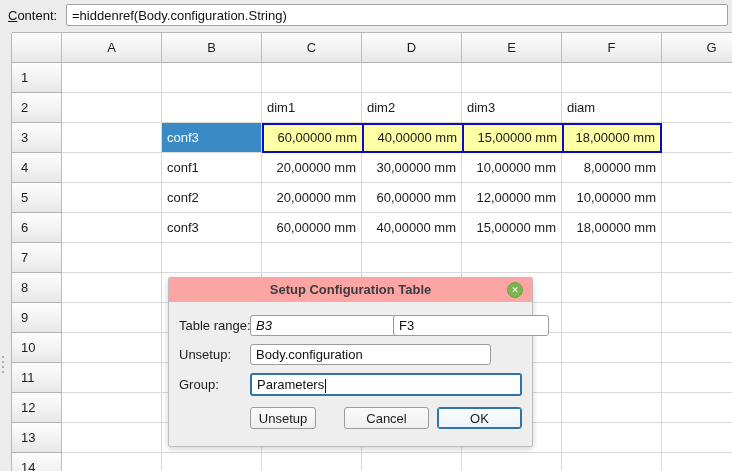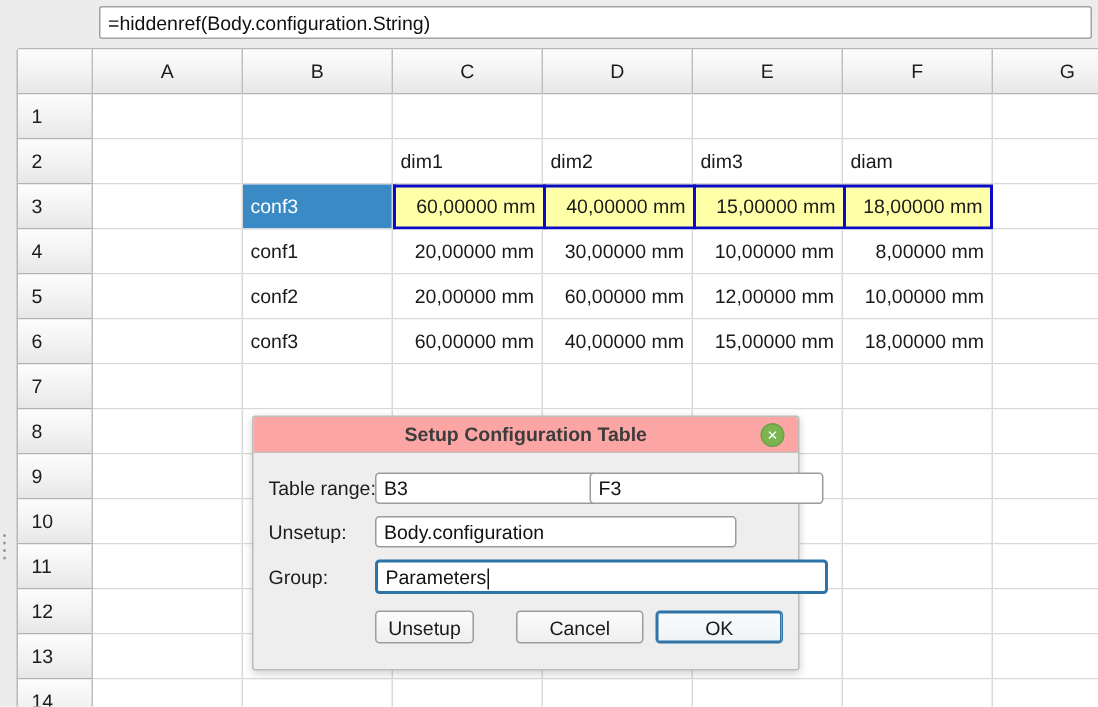--- a/index.html
+++ b/index.html
@@ -90,20 +90,21 @@
     border:1px solid #9c9c9c;border-radius:3px;
     background:linear-gradient(180deg,#fbfbfb,#efefef);
     font-family:inherit;font-size:13px;color:#1a1a1a;text-align:center;line-height:20px;
   }
   .dlg-btn.default{border:1px solid #2e74a8;box-shadow:inset 0 0 0 1px #2e74a8;background:linear-gradient(180deg,#fafcfe,#eef3f7);}
 </style>
 </head>
 <body>
 
 <div class="content-bar">
+  <span class="content-label"><u>C</u><span>ontent:</span></span>
   <input class="content-input" type="text" value="=hiddenref(Body.configuration.String)" style="">
 </div>
 
 <div id="sheet">
     <div class="c corner"></div>
     <div class="c colhdr">A</div>
     <div class="c colhdr">B</div>
     <div class="c colhdr">C</div>
     <div class="c colhdr">D</div>
     <div class="c colhdr">E</div>
@@ -230,25 +231,25 @@
     <i></i>
   </div>
 
 <div class="dialog">
   <div class="dlg-titlebar">
     <div class="dlg-title">Setup Configuration Table</div>
     <div class="dlg-close"><span>✕</span></div>
   </div>
 
   <div class="dlg-label" style="top:37px;">Table range:</div>
-  <input class="dlg-input" style="left: 81px; top: 37px; width: 148px;" type="text" value="B3">
+  <input class="dlg-input" style="left: 81px; top: 37px; width: 148px; font-style: italic;" type="text" value="B3">
   <input class="dlg-input" style="left: 224px; top: 37px; width: 156px;" type="text" value="F3">
 
   <div class="dlg-label" style="top:66px;">Unsetup:</div>
   <input class="dlg-input" style="left: 81px; top: 66px; width: 241px;" type="text" value="Body.configuration">
 
   <div class="dlg-label" style="top:96px;">Group:</div>
-  <div class="dlg-input focused" style="left:81px;top:95px;width:302px;"><span>Parameters</span><span class="caret"></span></div>
+  <div class="dlg-input focused" style="left:81px;top:95px;width:272px;"><span>Parameters</span><span class="caret"></span></div>
 
   <button class="dlg-btn" style="left:81px;top:129px;width:66px;">Unsetup</button>
   <button class="dlg-btn" style="left:175px;top:129px;width:85px;">Cancel</button>
   <button class="dlg-btn default" style="left:268px;top:129px;width:85px;">OK</button>
 </div>
 
 </body></html>

